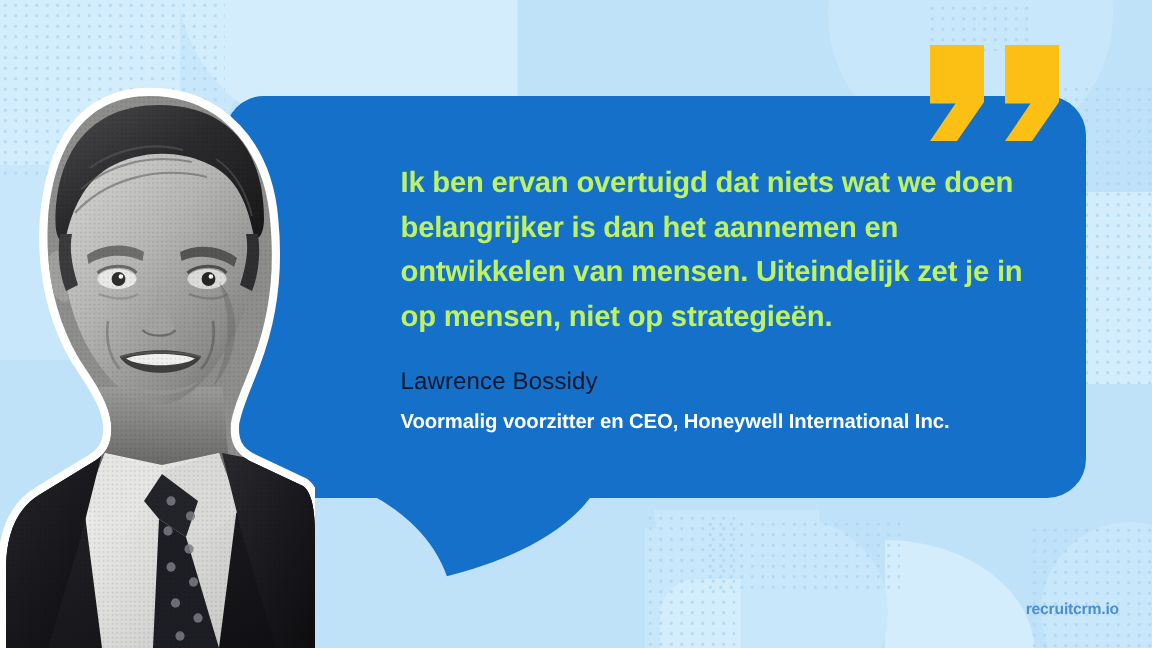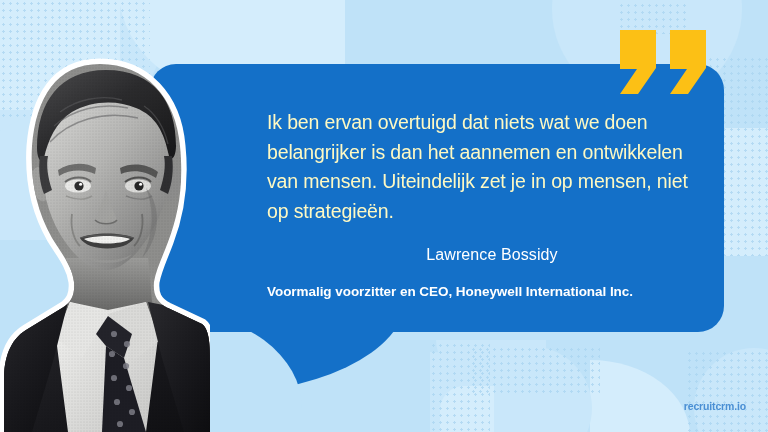--- a/index.html
+++ b/index.html
@@ -66,36 +66,35 @@
     left:150px; top:64px;
     width:574px; height:268px;
     background:#1470c8;
     border-radius:26px;
   }
 
   .quote-text {
     position:absolute;
     left:117px; top:44px;
     width:440px;
-    color:#fef9c3;
+    color:#bef264;
     font-size:19.5px;
-    font-weight:400;
+    font-weight:700;
     line-height:29.5px;
     letter-spacing:-0.15px;
   }
 
   .attrib { position:absolute; left:117px; top:182px; width:450px; }
 
   .attrib-name {
-    color:#ffffff;
+    color:#0f172a;
     font-size:16px;
     font-weight:400;
     letter-spacing:.1px;
-    margin-bottom:20px;
-    text-align:center;
+    margin-bottom:9px;
   }
 
   .attrib-role {
     color:#ffffff;
     font-size:13.5px;
     font-weight:700;
     letter-spacing:-.05px;
   }
 
   

